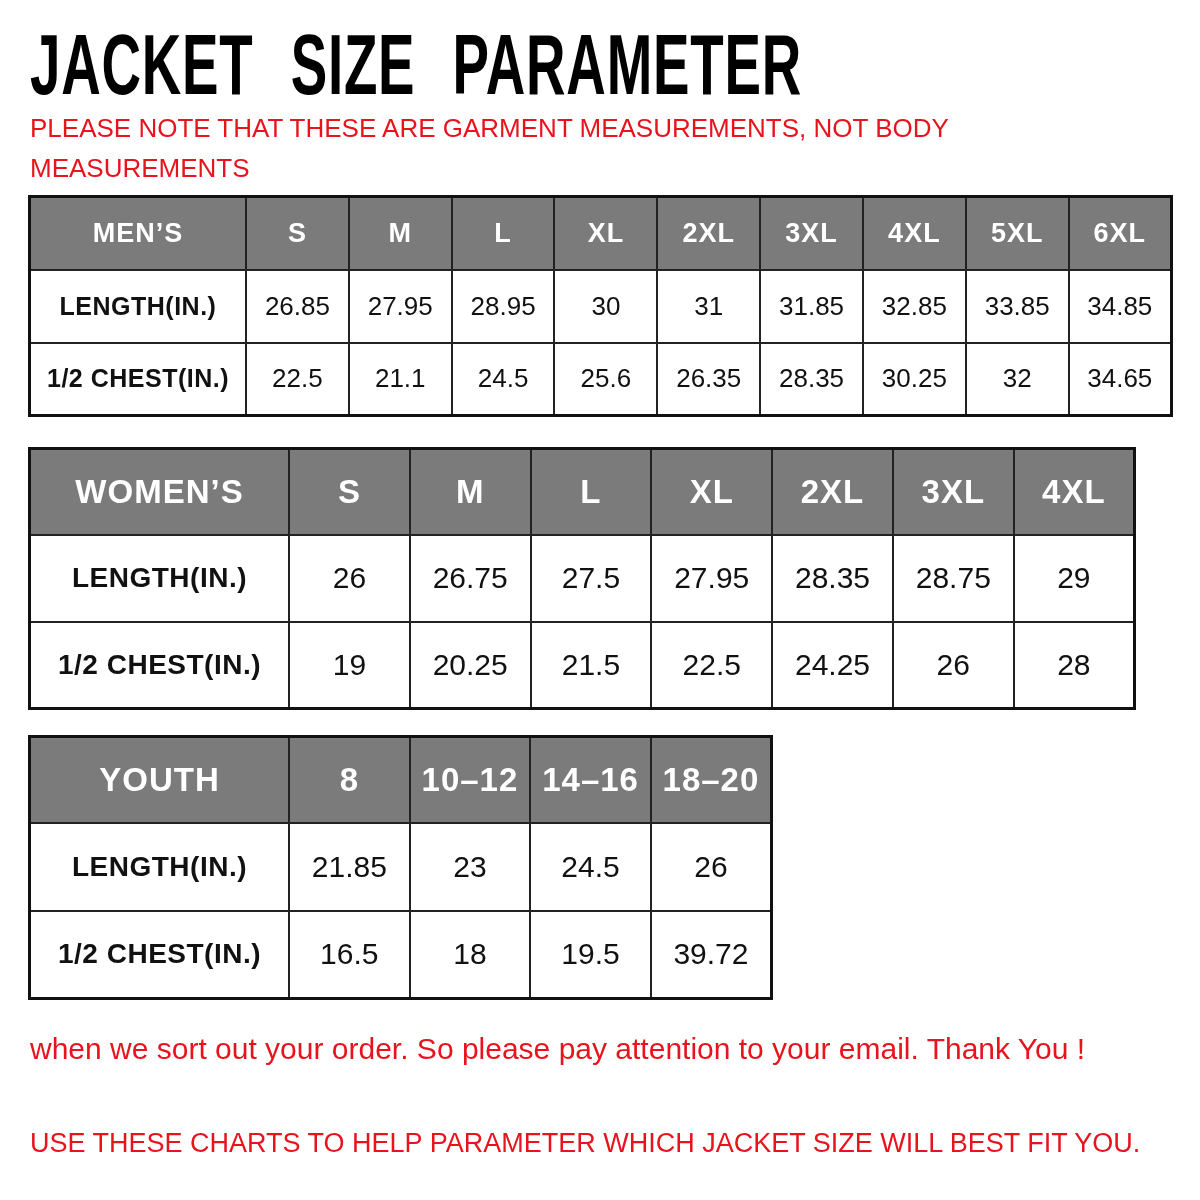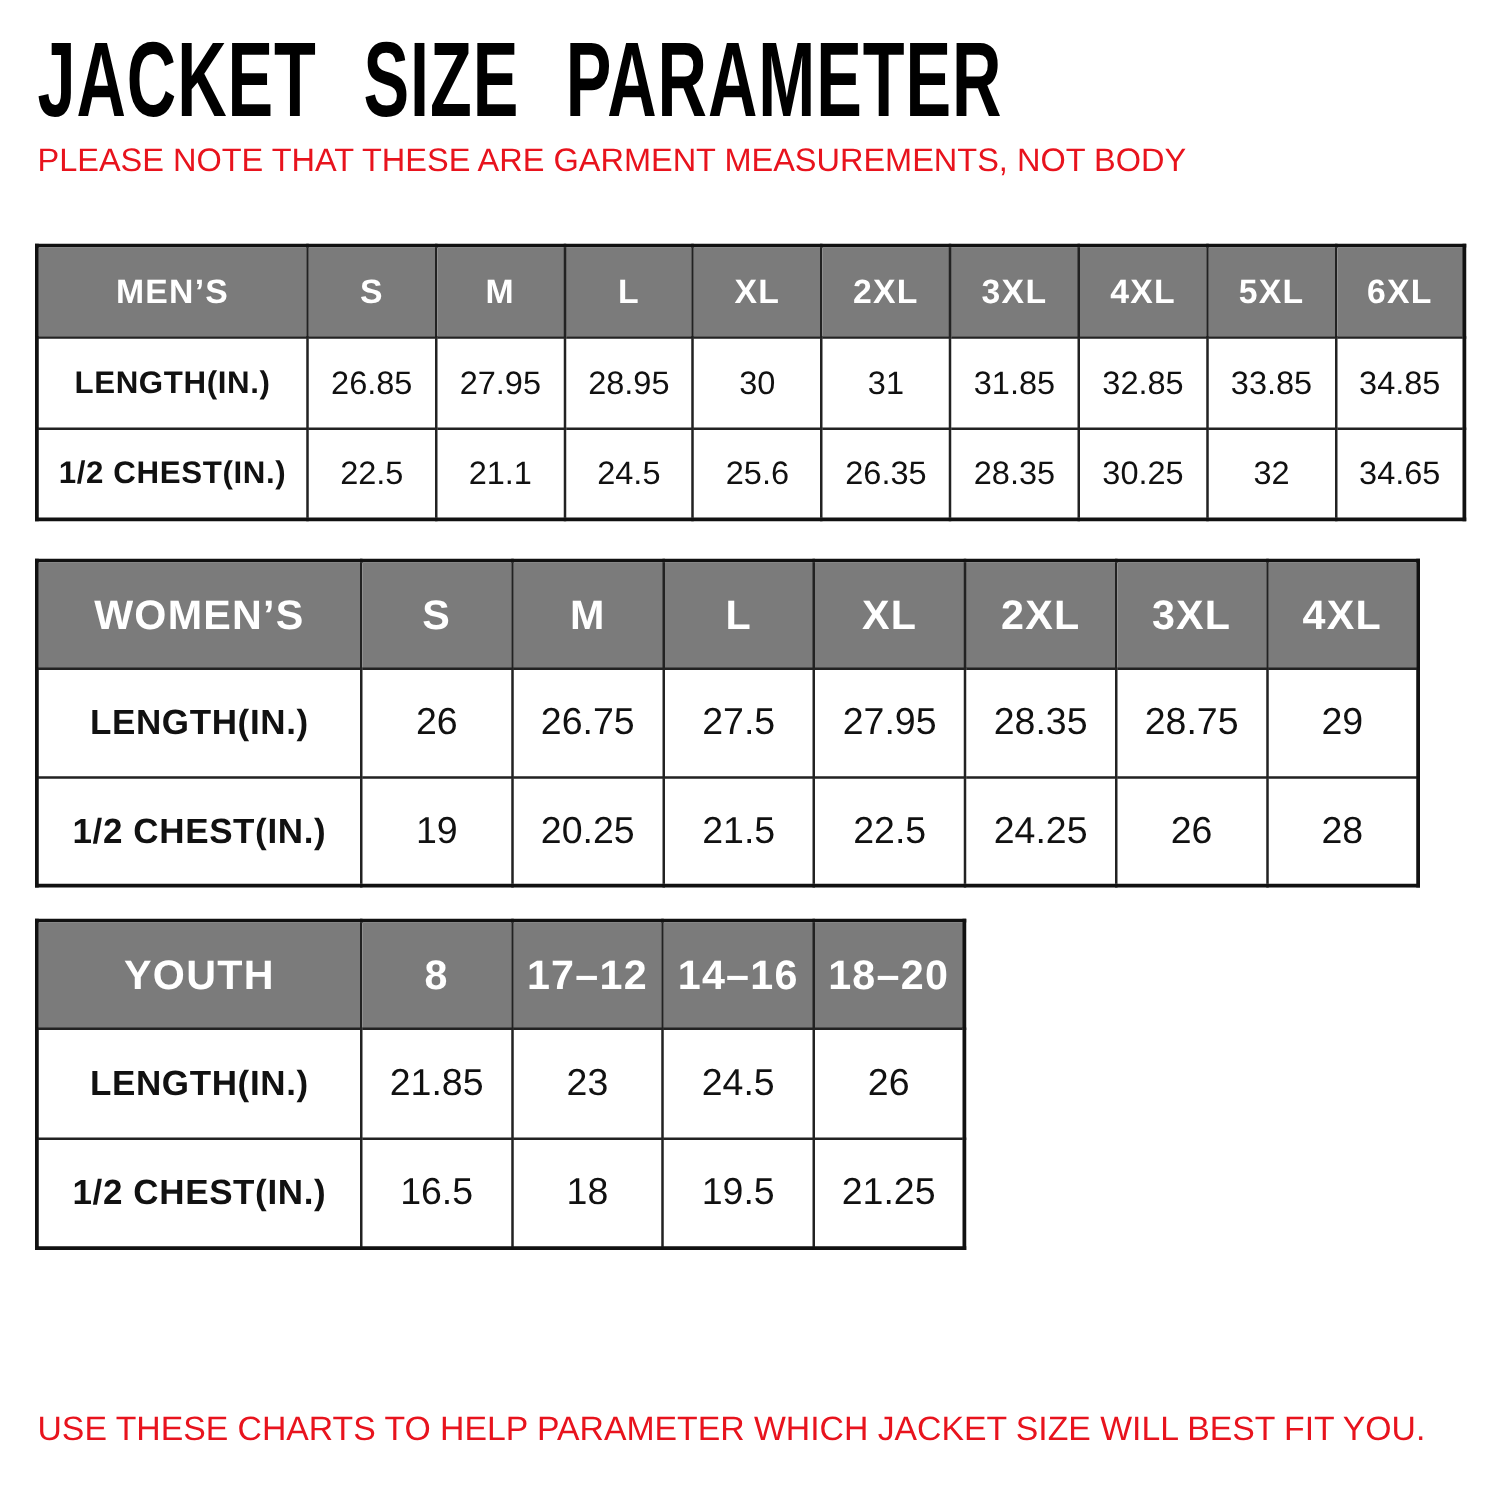--- a/index.html
+++ b/index.html
@@ -84,20 +84,21 @@
   #youth-table td{ font-size:30px; }
   #youth-table td.row-label{ font-size:28px; }
 </style>
 </head>
 <body>
 
 <div class="page-title">JACKET SIZE PARAMETER</div>
 
 <div class="garment-note">
   <div>PLEASE NOTE THAT THESE ARE GARMENT MEASUREMENTS, NOT BODY</div>
+  <div>MEASUREMENTS</div>
 </div>
 
 <table class="size-table" id="mens-table">
     <thead>
       <tr>
         <th class="label-col">MEN’S</th>
         <th>S</th>
         <th>M</th>
         <th>L</th>
         <th>XL</th>
@@ -171,39 +172,40 @@
         <td>28</td>
       </tr>
     </tbody>
   </table>
 
 <table class="size-table" id="youth-table">
     <thead>
       <tr>
         <th class="label-col">YOUTH</th>
         <th>8</th>
-        <th>17–12</th>
+        <th>10–12</th>
         <th>14–16</th>
         <th>18–20</th>
       </tr>
     </thead>
     <tbody>
       <tr>
         <td class="row-label">LENGTH(IN.)</td>
         <td>21.85</td>
         <td>23</td>
         <td>24.5</td>
         <td>26</td>
       </tr>
       <tr>
         <td class="row-label">1/2 CHEST(IN.)</td>
         <td>16.5</td>
         <td>18</td>
         <td>19.5</td>
-        <td>21.25</td>
+        <td>39.72</td>
       </tr>
     </tbody>
   </table>
 
 <div class="footer-para">
+  <div>when we sort out your order. So please pay attention to your email. Thank You !</div>
 </div>
 
 <div class="fit-note">USE THESE CHARTS TO HELP PARAMETER WHICH JACKET SIZE WILL BEST FIT YOU.</div>
 
 </body></html>

